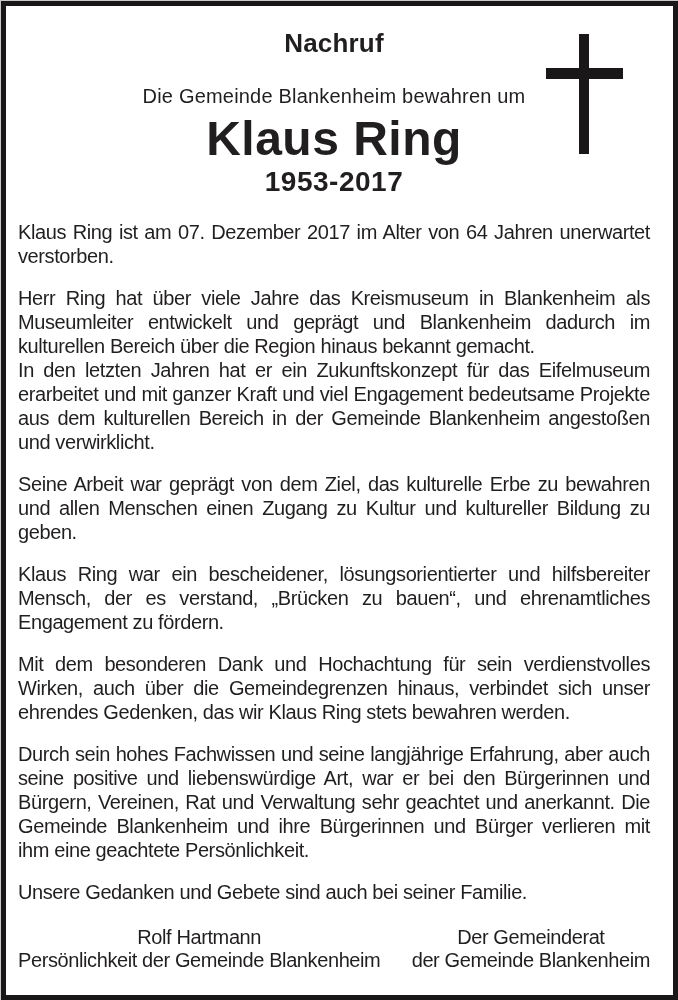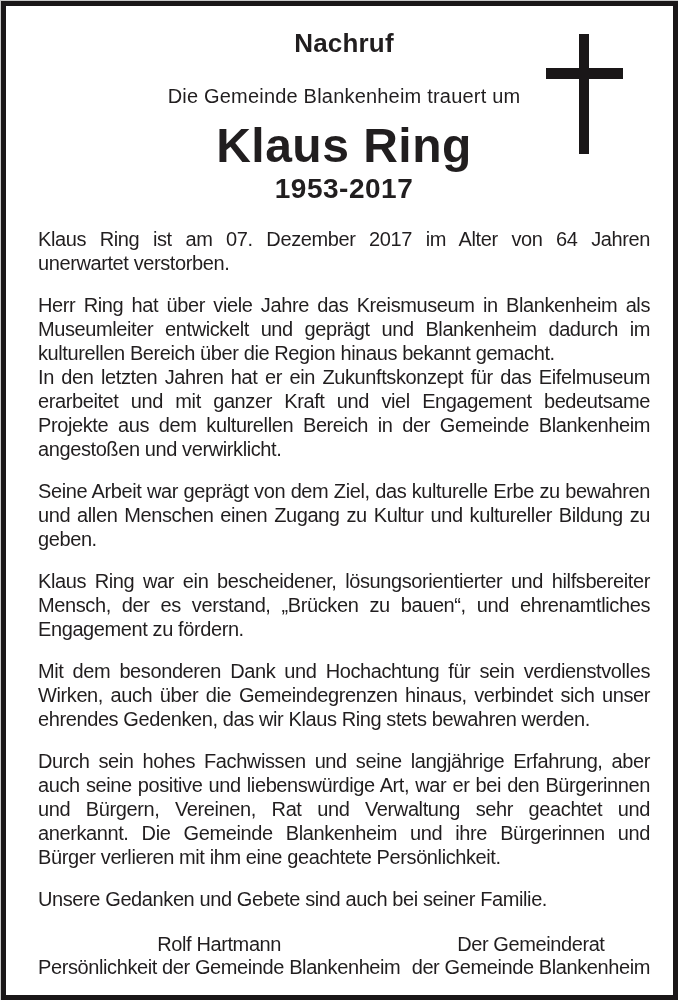--- a/index.html
+++ b/index.html
@@ -17,41 +17,41 @@
     color: #211e1f;
     border-top: 1px solid #c9c9c9;
     border-left: 1px solid #c9c9c9;
     overflow: hidden;
   }
   .frame {
     position: absolute;
     inset: 0;
     box-sizing: border-box;
     border: 5px solid #1a1718;
-    padding: 0 23px 0 32px;
+    padding: 0 23px 0 12px;
   }
   
   .header {
     text-align: center;
   }
   .title {
     margin-top: 22px;
     font-size: 26px;
     font-weight: bold;
     line-height: 30px;
     letter-spacing: 0.2px;
   }
   .intro {
     margin-top: 26px;
     font-size: 20px;
     line-height: 24px;
     letter-spacing: 0.2px;
   }
   .name {
-    margin-top: 12px;
+    margin-top: 5px;
     font-size: 48px;
     font-weight: bold;
     line-height: 52px;
     letter-spacing: 0.5px;
   }
   .dates {
     margin-top: 5px;
     font-size: 28px;
     font-weight: bold;
     line-height: 24px;
@@ -119,21 +119,21 @@
 
   <div class="cross">
     <span class="bar-v"></span>
     <span class="bar-h"></span>
   </div>
 
   <div class="frame">
 
     <div class="header">
       <div class="title">Nachruf</div>
-      <div class="intro">Die Gemeinde Blankenheim trauert um</div>
+      <div class="intro">Die Gemeinde Blankenheim bewahren um</div>
       <div class="name">Klaus Ring</div>
       <div class="dates">1953-2017</div>
     </div>
 
     <div class="bodytext">
       <p>Klaus Ring ist am 07. Dezember 2017 im Alter von 64 Jahren unerwartet verstorben.</p>
       <p class="joined">Herr Ring hat über viele Jahre das Kreismuseum in Blankenheim als Museumleiter entwickelt und geprägt und Blankenheim dadurch im kulturellen Bereich über die Region hinaus bekannt gemacht.</p>
       <p>In den letzten Jahren hat er ein Zukunftskonzept für das Eifelmuseum erarbeitet und mit ganzer Kraft und viel Engagement bedeutsame Projekte aus dem kulturellen Bereich in der Gemeinde Blankenheim angestoßen und verwirklicht.</p>
       <p>Seine Arbeit war geprägt von dem Ziel, das kulturelle Erbe zu bewahren und allen Menschen einen Zugang zu Kultur und kultureller Bildung zu geben.</p>
       <p>Klaus Ring war ein bescheidener, lösungsorientierter und hilfsbereiter Mensch, der es verstand, „Brücken zu bauen“, und ehrenamtliches Engagement zu fördern.</p>

